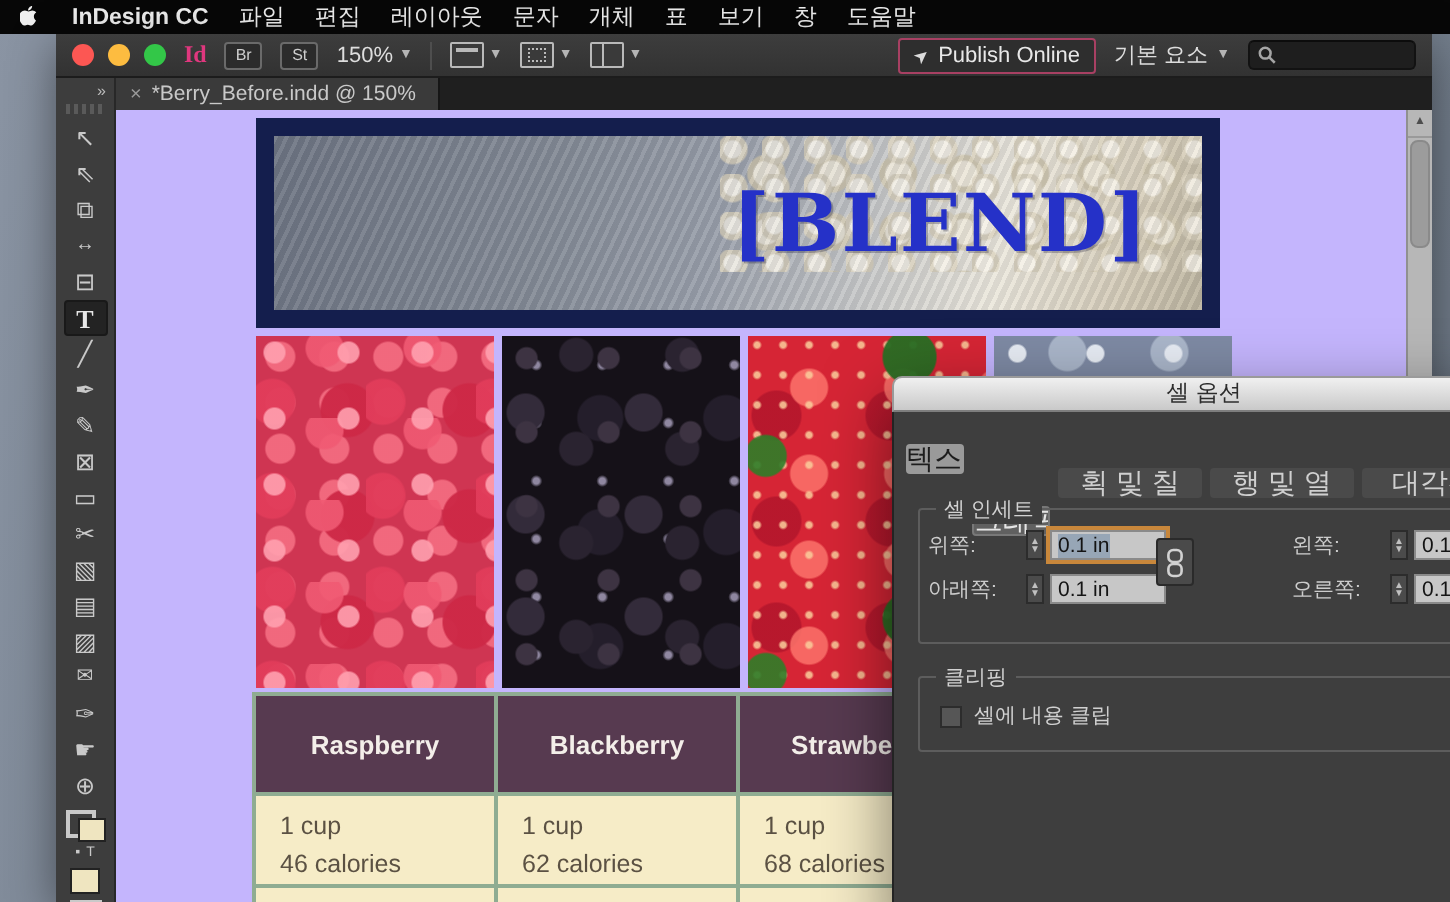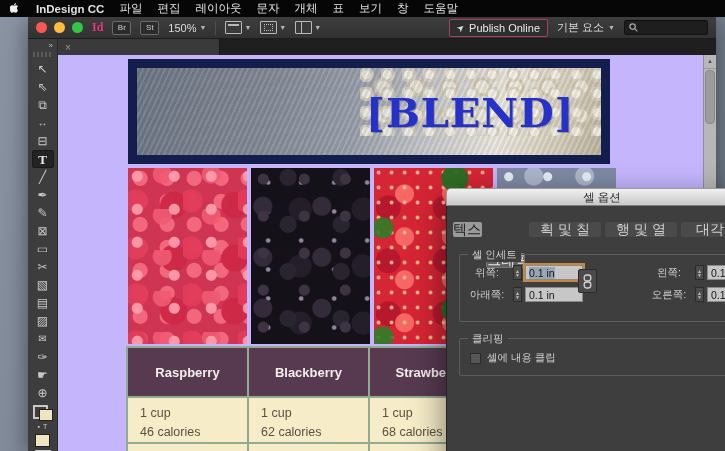--- a/index.html
+++ b/index.html
@@ -135,28 +135,28 @@
   .dialog{position:absolute;left:446px;top:188px;width:312px;height:280px;z-index:10;
     box-shadow:0 12px 34px rgba(0,0,0,.5);border-radius:5px 5px 0 0;}
   .dlg-title{height:18px;background:linear-gradient(#f0f0f0,#c9c9c9);border-radius:5px 5px 0 0;
     border:1px solid #9a9a9a;border-bottom-color:#7e7e7e;box-sizing:border-box;
     text-align:center;font-size:11.5px;color:#2c2c2c;line-height:16px;}
   .dlg-body{position:relative;height:262px;background:#3e3e3e;border:1px solid #232323;border-top:0;box-sizing:border-box;}
   .dlg-tabs{position:absolute;left:6px;top:16px;right:4px;display:flex;gap:4px;}
   .dtab{height:15px;line-height:15px;text-align:center;font-size:14px;border-radius:2px;white-space:nowrap;overflow:hidden;}
   .dtab.t1{width:32px;background:#9a9a9a;color:#1d1d1d;}
   .dtab.t2{width:40px;background:#606060;color:#e5e5e5;border:1px solid #787878;height:13px;line-height:13px;margin-top:31px;}
-  .dtab.t3,.dtab.t4,.dtab.t5{flex:0 0 72px;background:#4a4a4a;color:#cfcfcf;}
+  .dtab.t3,.dtab.t4,.dtab.t5{flex:0 0 72px;background:#4a4a4a;color:#cfcfcf;margin-top:12px;}
   .grp{position:absolute;border:1px solid #5d5d5d;border-radius:2px;}
   .grp-label{position:absolute;top:-7px;left:8px;background:#3e3e3e;padding:0 4px;
-    font-size:10.5px;color:#d2d2d2;white-space:nowrap;font-family:Liberation Serif, serif;}
+    font-size:10.5px;color:#d2d2d2;white-space:nowrap;}
   .g-insets{left:12px;top:48px;width:292px;height:66px;}
   .g-clip{left:12px;top:132px;width:292px;height:36px;}
   .frow{position:absolute;display:flex;align-items:center;gap:3px;}
-  .flabel{width:46px;text-align:center;font-size:10.5px;color:#cccccc;white-space:nowrap;}
+  .flabel{width:46px;text-align:left;font-size:10.5px;color:#cccccc;white-space:nowrap;}
   .stepper{width:9px;height:15px;background:#4b4b4b;border:1px solid #2c2c2c;box-sizing:border-box;
     display:flex;flex-direction:column;align-items:center;justify-content:center;color:#c0c0c0;}
   .stepper i{font-style:normal;font-size:5px;line-height:4px;}
   .ifield{width:58px;height:15px;background:#c7c7c7;border:1px solid #8a8a8a;box-sizing:border-box;
     font-size:10.5px;color:#141414;padding:1px 3px 0;white-space:nowrap;overflow:hidden;}
   .ifield.focus{outline:2px solid #c8873b;outline-offset:0;}
   .ifield.focus .val{background:#97a6b6;}
   .linkbtn{position:absolute;left:118px;top:14px;width:17px;height:22px;background:#4a4a4a;
     border:1px solid #2a2a2a;border-radius:2px;display:flex;align-items:center;justify-content:center;}
   .chk{width:11px;height:11px;background:#565656;border:1px solid #2c2c2c;box-sizing:border-box;}
@@ -224,20 +224,21 @@
           <circle cx="4" cy="4" r="3" fill="none" stroke="#a5a5a5" stroke-width="1.4"></circle>
           <line x1="6.3" y1="6.3" x2="9.3" y2="9.3" stroke="#a5a5a5" stroke-width="1.4"></line>
         </svg>
         <input type="text" style="">
       </span>
     </div>
 
     <div class="tabbar">
       <div class="doc-tab">
         <span class="x">×</span>
+        <span>*Berry_Before.indd @ 150%</span>
       </div>
     </div>
 
     <div class="tools">
       <div class="head">»</div>
       <div class="grip"></div>
       <div class="tool">↖</div>
       <div class="tool">⇖</div>
       <div class="tool">⧉</div>
       <div class="tool small">↔</div>

